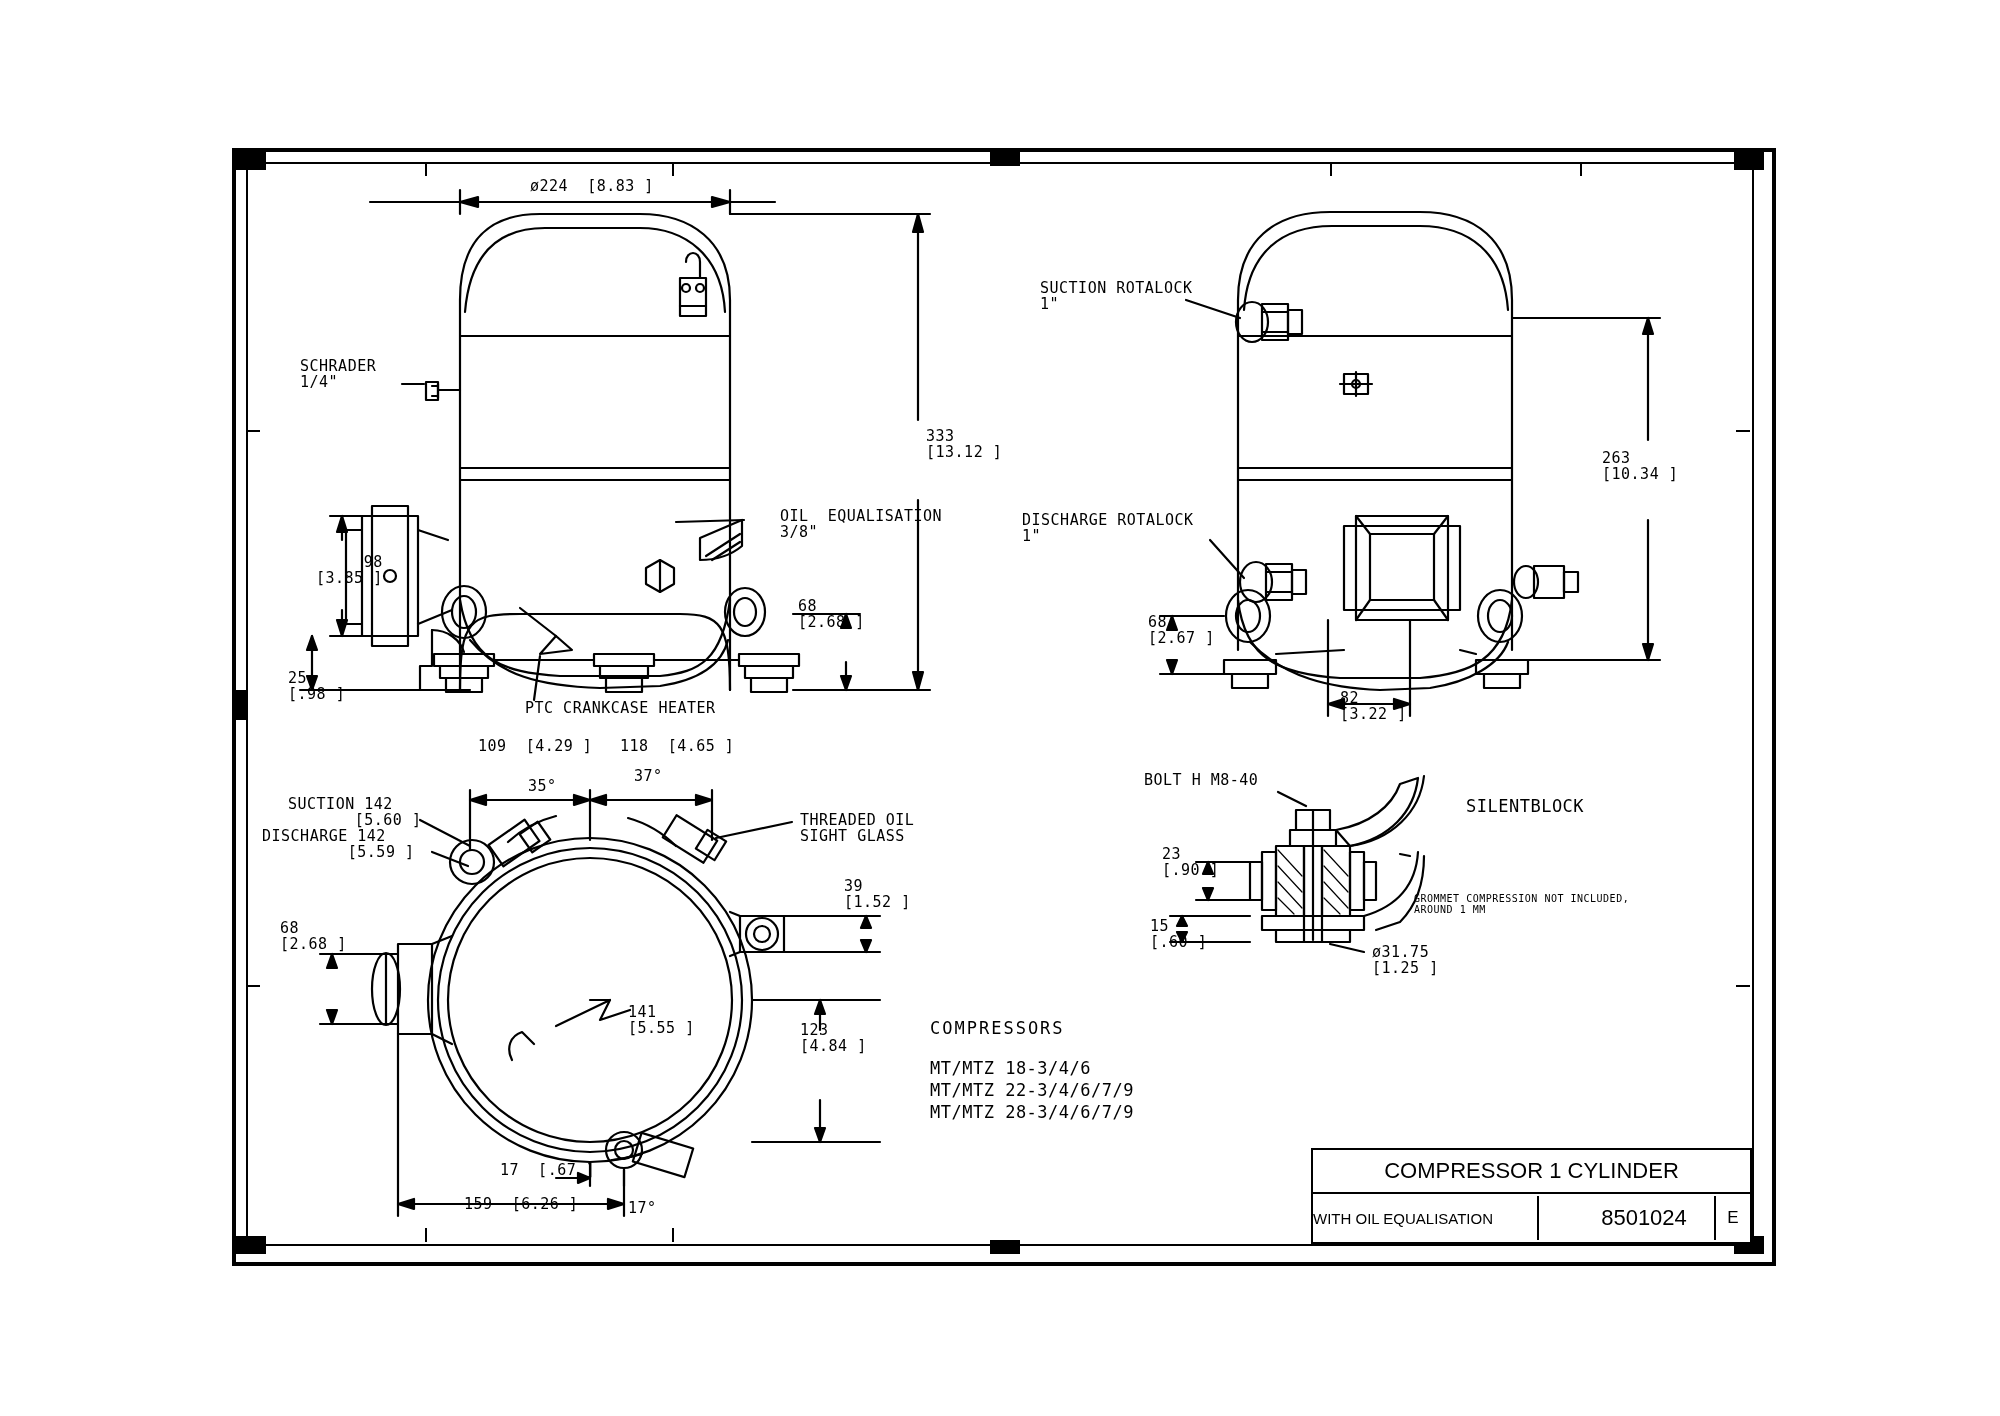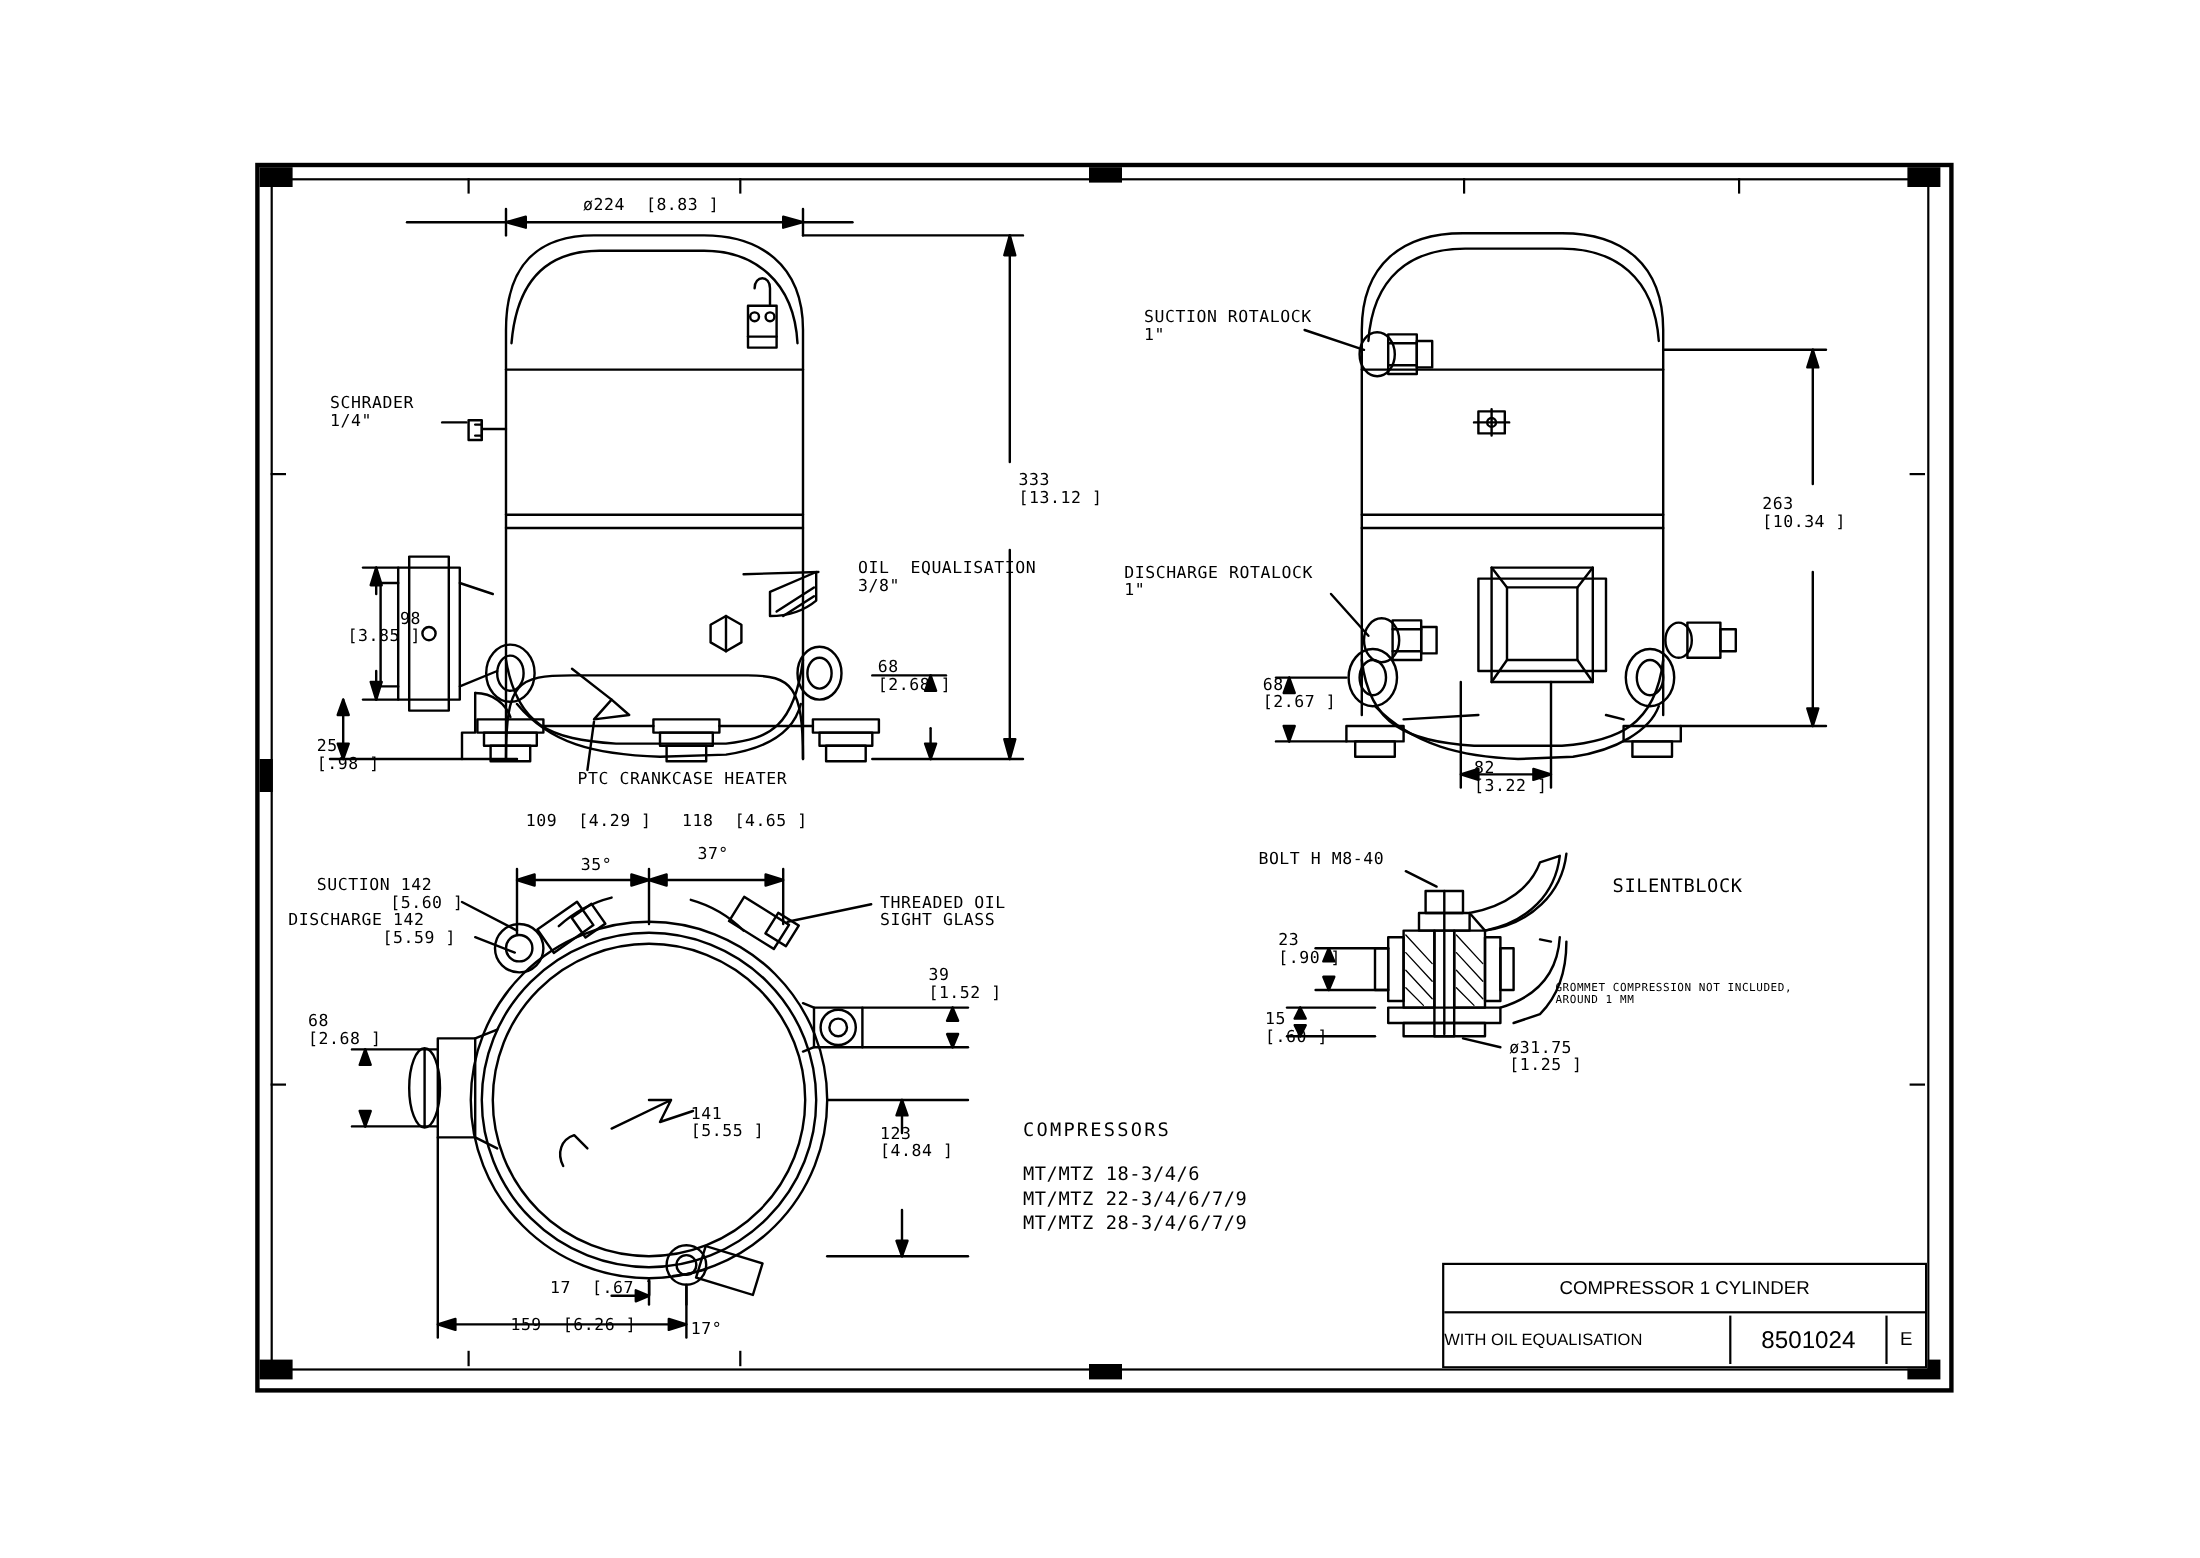--- a/index.html
+++ b/index.html
@@ -12,24 +12,24 @@
   .lbl{position:absolute;white-space:pre;font-family:"DejaVu Sans Mono",monospace;letter-spacing:.5px;}
   .dim{font-size:15px;line-height:16px;}
   .note{font-size:15px;line-height:16px;}
   .tiny{font-size:10px;line-height:11px;}
   .big{font-size:17px;line-height:20px;}
   svg{position:absolute;left:0;top:0;overflow:visible;}
   .tb{position:absolute;border:2px solid #000;background:#fff;}
   #titleblock{left:1311px;top:1148px;width:437px;height:92px;}
   .tb-row{position:absolute;left:0;width:100%;}
   .tb-sep{position:absolute;left:0;width:100%;height:2px;background:#000;}
-  .tb-t1{top:0;height:42px;display:flex;align-items:center;justify-content:center;font-family:"Liberation Sans",sans-serif;font-size:17px;}
+  .tb-t1{top:0;height:42px;display:flex;align-items:center;justify-content:center;font-family:"Liberation Sans",sans-serif;font-size:22px;}
   .tb-t2{top:46px;height:44px;display:flex;align-items:center;}
   .tb-t2 .left{flex:1;font-family:"Liberation Sans",sans-serif;font-size:15px;}
-  .tb-num{width:140px;border-left:2px solid #000;border-right:2px solid #000;height:100%;display:flex;align-items:center;justify-content:center;font-family:"Liberation Sans",sans-serif;font-size:22px;}
+  .tb-num{width:140px;border-left:2px solid #000;border-right:2px solid #000;height:100%;display:flex;align-items:center;justify-content:center;font-family:"Liberation Sans",sans-serif;font-size:22px;padding-left:35px;}
   .tb-rev{width:34px;height:100%;display:flex;align-items:center;justify-content:center;font-family:"Liberation Sans",sans-serif;font-size:17px;}
 </style>
 </head>
 <body>
 
 <div id="sheet">
 
   <div class="frame-outer"></div>
   <div class="frame-inner"></div>
 

